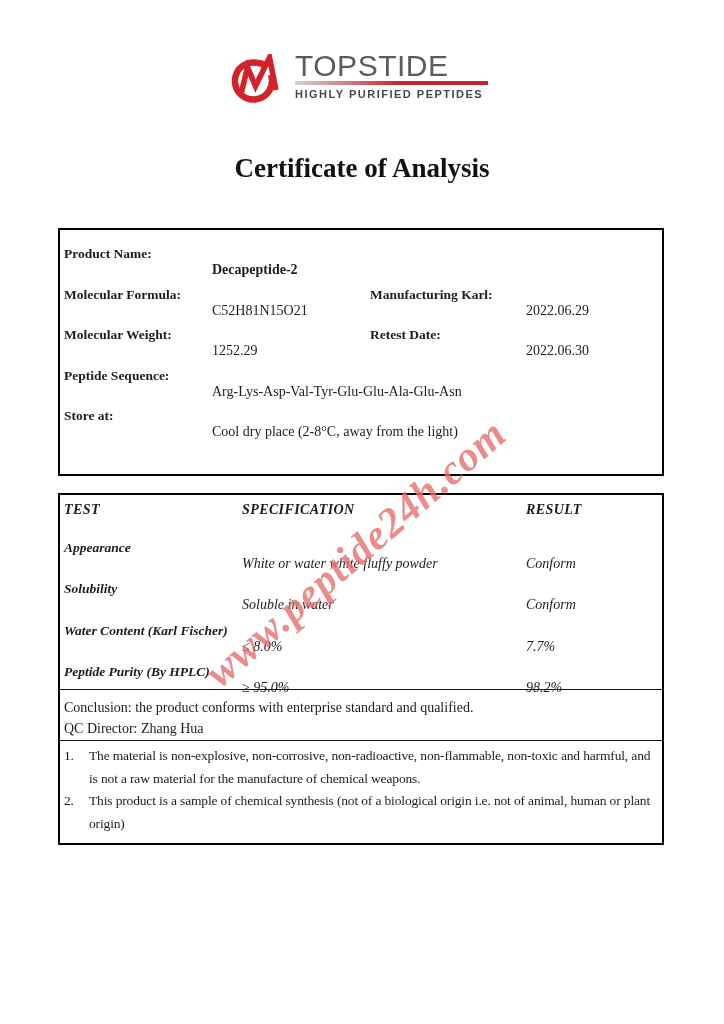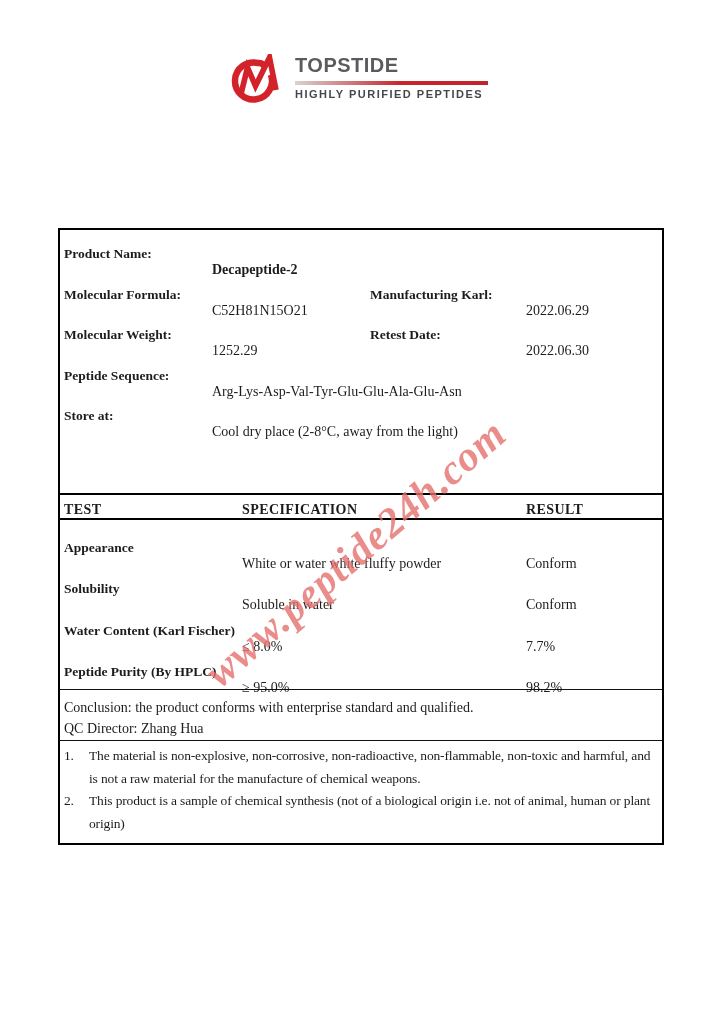--- a/index.html
+++ b/index.html
@@ -11,50 +11,50 @@
     color:#1c1c1c;
     overflow:hidden;
   }
 
   
   .logo-wrap{position:absolute;left:230px;top:52px;}
   .logo-mark{position:absolute;left:0;top:2px;}
   .logo-text{position:absolute;left:65px;top:0;width:200px;
     font-family:"Liberation Sans","DejaVu Sans",sans-serif;}
   .brand-name{
-    font-size:20px;line-height:27px;letter-spacing:0.5px;
-    color:#595b5e;font-weight:700;white-space:nowrap;}
+    font-size:30px;line-height:27px;letter-spacing:0.5px;
+    color:#595b5e;font-weight:400;white-space:nowrap;}
   .brand-rule{
     margin-top:2px;width:193px;height:3.5px;
     background:linear-gradient(to right,#d8d3d2 0%,#c8242b 55%,#c2242b 100%);}
   .brand-tagline{
     margin-top:3px;font-size:11px;font-weight:bold;letter-spacing:1.5px;
     color:#44484c;white-space:nowrap;}
 
   
   .doc-title{
     position:absolute;left:0;top:153px;width:724px;
     text-align:center;font-size:27px;font-weight:bold;color:#111;}
 
   
   .box{position:absolute;left:58px;width:606px;border:2px solid #000;box-sizing:border-box;background:transparent;}
   .cell{padding-left:4px;white-space:nowrap;overflow:visible;font-size:14px;}
   .lbl{font-weight:bold;font-size:13.5px;}
   .val{font-weight:normal;margin-top:32px;}
   .bold-val{font-weight:bold;}
 
   
-  #info-table{top:228px;height:292px;}
+  #info-table{top:228px;height:248px;}
   .info-row{display:grid;grid-template-columns:148px 158px 156px auto;
     align-items:center;height:40.6px;}
 
   
   #test-table{top:493px;height:352px;display:flex;flex-direction:column;}
   .test-row{display:grid;grid-template-columns:178px 284px auto;
-    align-items:center;height:41.3px;}
+    align-items:center;height:41.3px;font-style:italic;}
   .hdr{font-weight:bold;font-size:14px;letter-spacing:0.4px;}
   .sec-divider{border-top:1.5px solid #111;}
   .conclusion-sec{padding:8px 4px 1px 4px;font-size:14px;line-height:20.5px;}
   .notes-sec{padding:4px 6px 8px 4px;font-size:13.5px;letter-spacing:-0.15px;flex:1;}
   .note-item{display:flex;line-height:22.4px;}
   .note-num{width:25px;flex:0 0 25px;}
   .note-text{flex:1;}
 
   
   .watermark{
@@ -74,20 +74,21 @@
       <path d="M 40.9 20.7 A 18.5 18.5 0 1 1 28.3 9.1 Q 33.5 8.8 35 13.5" fill="none" stroke="#d3232a" stroke-width="6.5" stroke-linecap="butt"></path>
       <path d="M 10.5 42 L 17.5 13.5 L 25.5 32 L 39.5 3.5 L 46 36" fill="none" stroke="#d3232a" stroke-width="5.6" stroke-linejoin="miter" stroke-miterlimit="12"></path>
     </svg>
     <div class="logo-text">
       <div class="brand-name">TOPSTIDE</div>
       <div class="brand-rule"></div>
       <div class="brand-tagline">HIGHLY PURIFIED PEPTIDES</div>
     </div>
   </div>
 
+  <div class="doc-title">Certificate of Analysis</div>
 
   <div class="box" id="info-table">
     <div class="info-row">
       <div class="cell lbl">Product Name:</div>
       <div class="cell val bold-val">Decapeptide-2</div>
       <div class="cell lbl"></div>
       <div class="cell val"></div>
     </div>
     <div class="info-row">
       <div class="cell lbl">Molecular Formula:</div>

